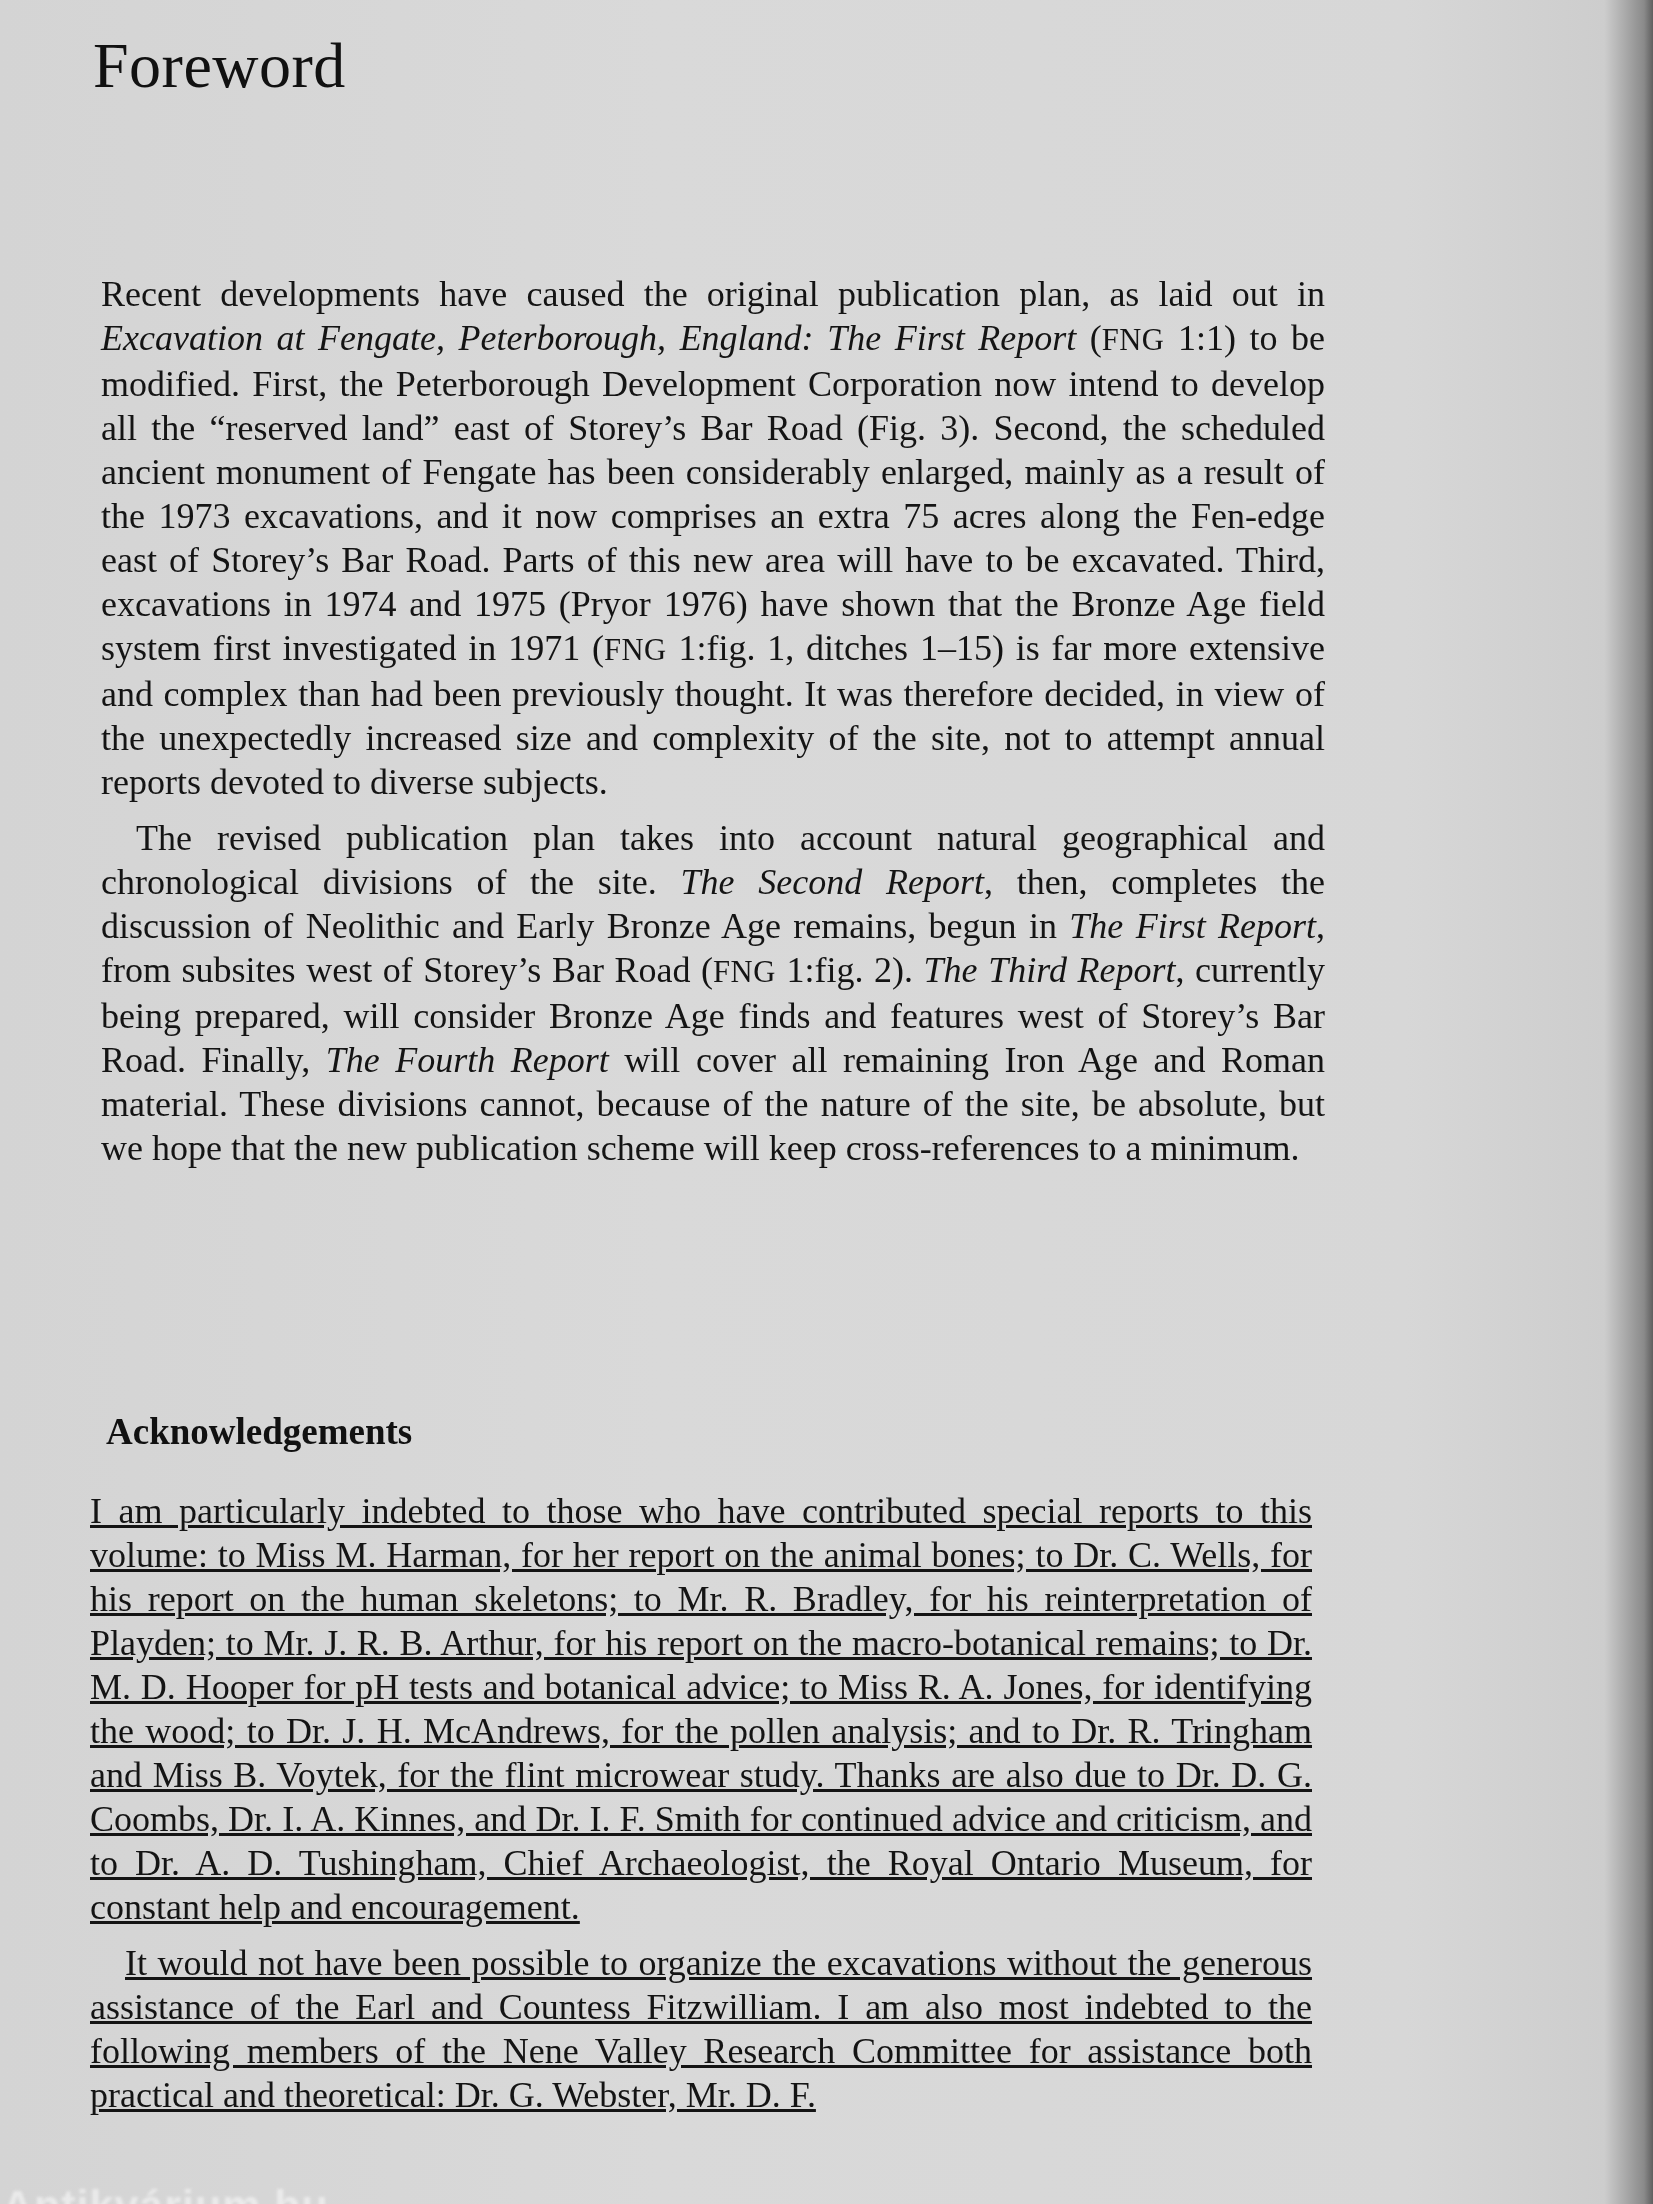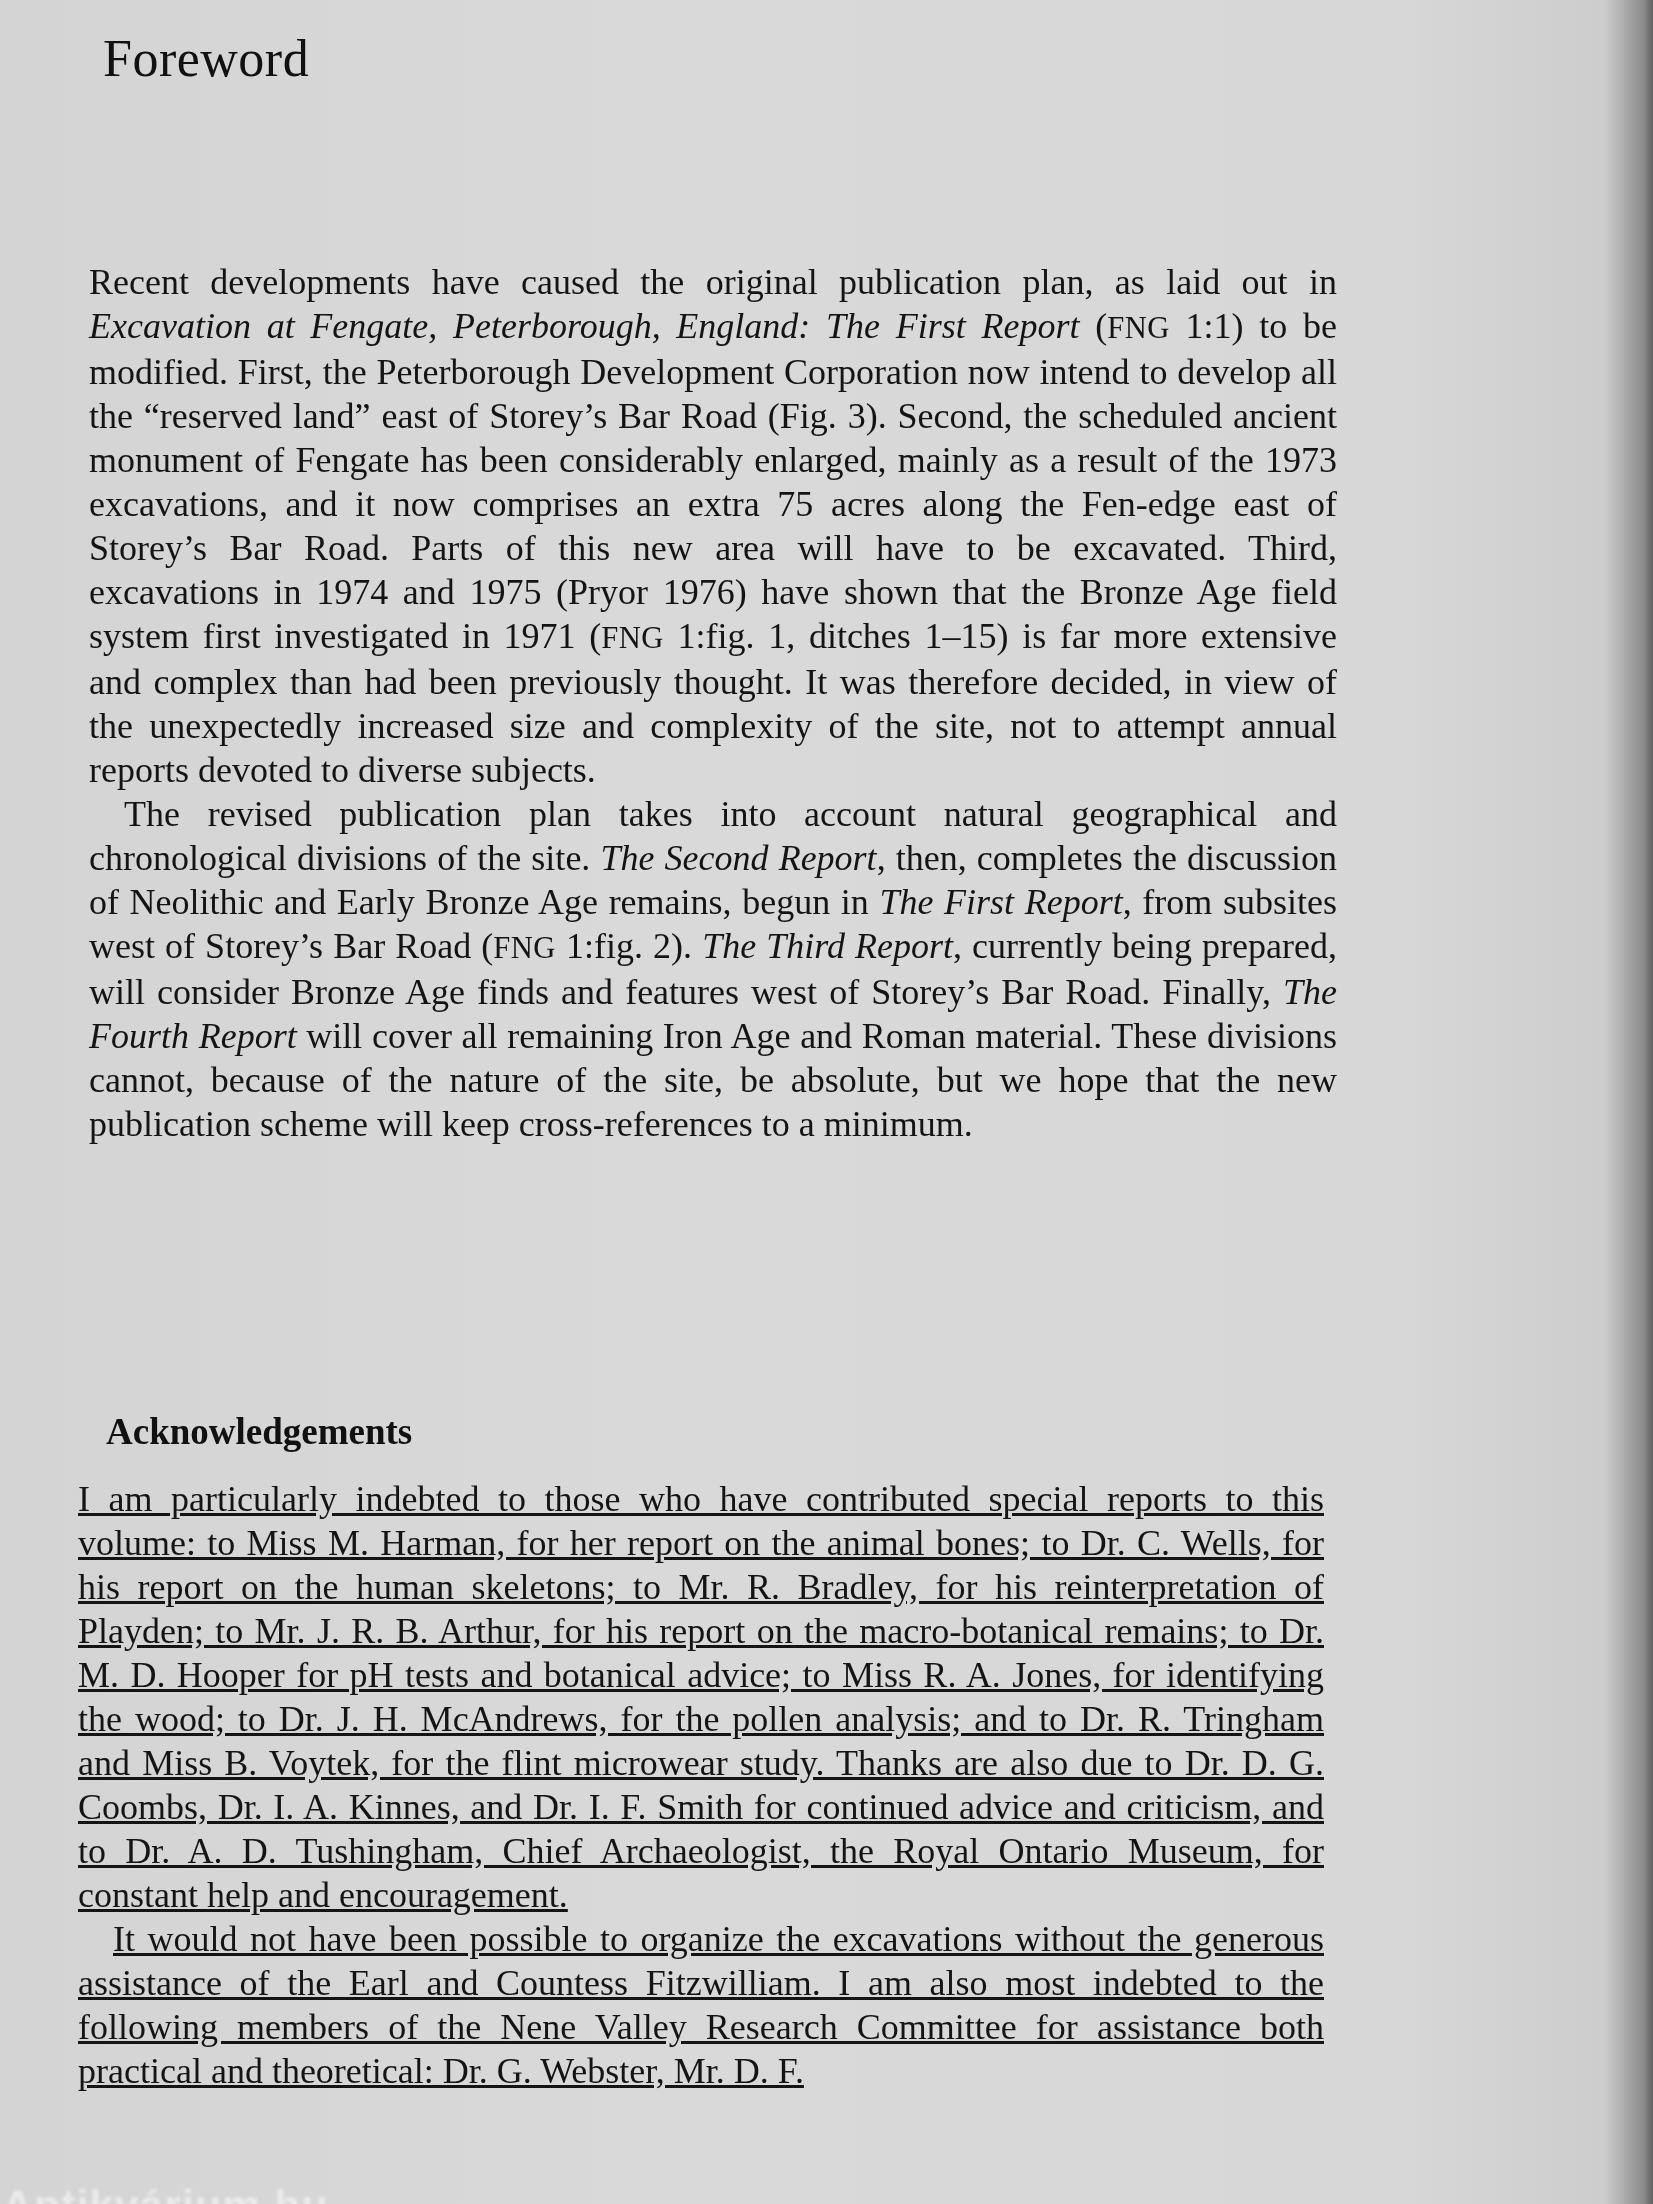--- a/index.html
+++ b/index.html
@@ -17,35 +17,35 @@
     }
     .page {
       position: absolute;
       left: 0; top: 0;
       width: 1654px;
       height: 2205px;
       background: linear-gradient(90deg, #d4d4d4 0%, #d9d9d9 40%, #d7d7d7 85%, #cdcdcd 97%, #8a8a8a 99.4%, #5a5a5a 100%);
     }
     .title {
       position: absolute;
-      left: 103px;
+      left: 93px;
       top: 29px;
       margin: 0;
-      font-size: 52px;
+      font-size: 64px;
       font-weight: normal;
       letter-spacing: 0.5px;
       color: #111;
     }
     .section {
       position: absolute;
       left: 89px;
       width: 1248px;
     }
     .para {
-      margin: 0;
+      margin: 12px;
       font-size: 36px;
       line-height: 44px;
       text-align: justify;
       text-align-last: left;
       hyphens: none;
       word-spacing: 0px;
     }
     .para.indent {
       text-indent: 35px;
     }

